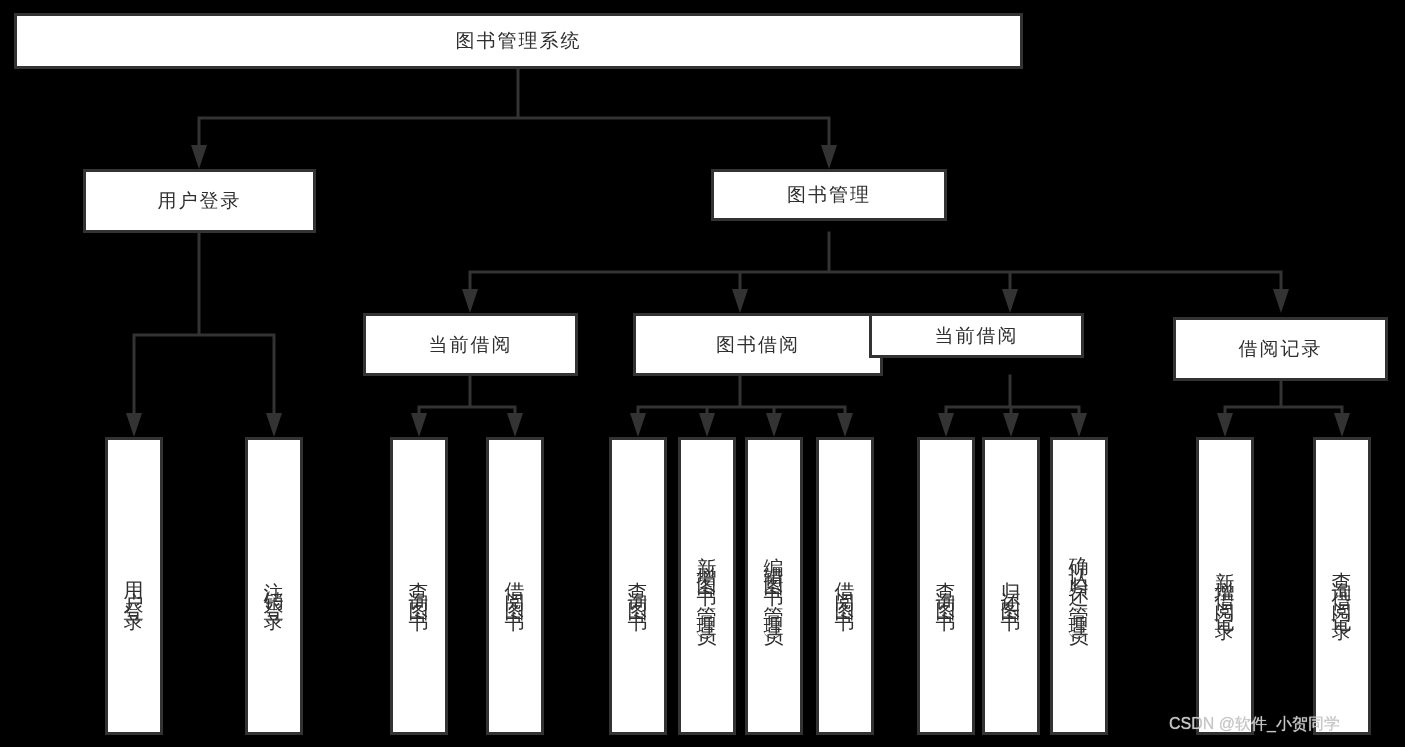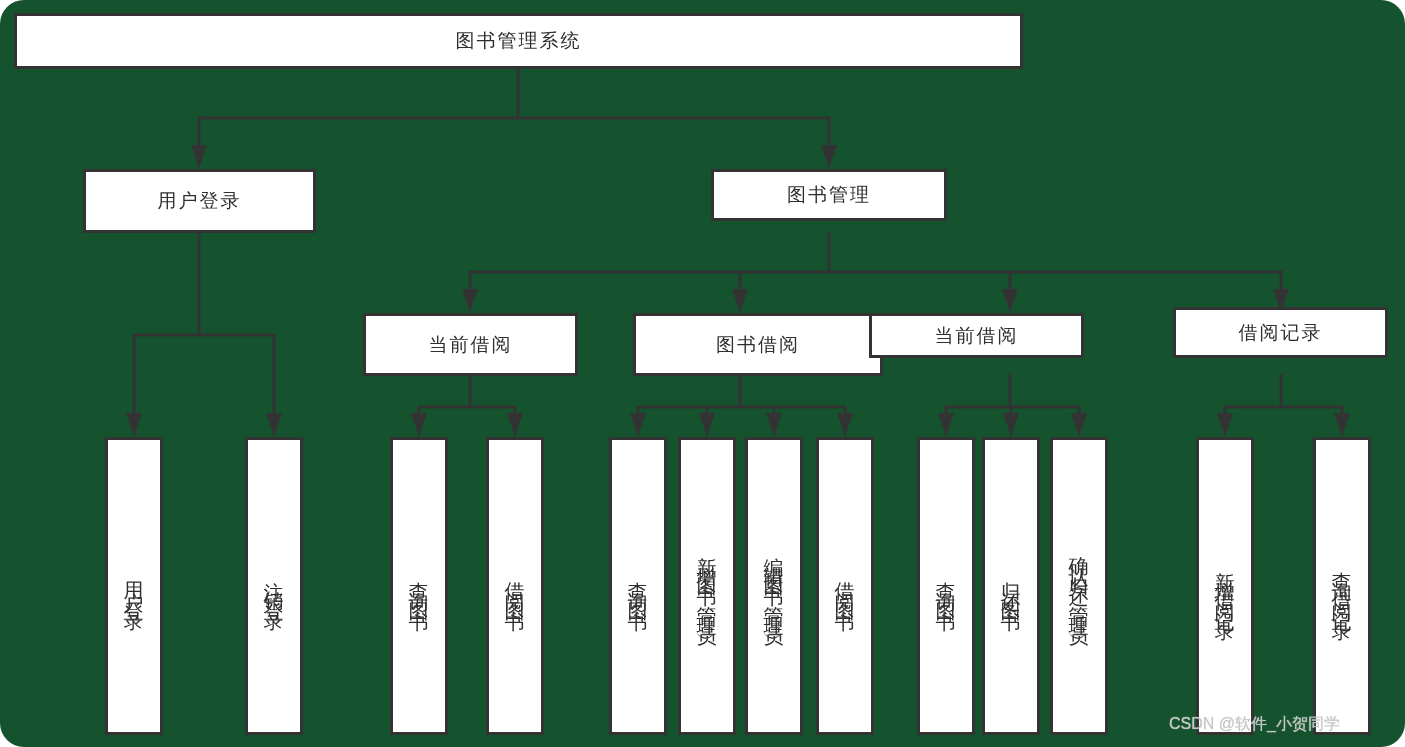--- a/index.html
+++ b/index.html
@@ -1,20 +1,20 @@
 <!DOCTYPE html>
 <html><head>
 <meta charset="utf-8">
 <style>
   html,body{margin:0;padding:0;}
   body{
     width:1405px;height:747px;background:#ffffff;overflow:hidden;
     font-family:"Liberation Sans","DejaVu Sans",sans-serif;
   }
-  #canvas{position:relative;width:1405px;height:747px;background:#14532d;border-radius:24px;}
+  #canvas{position:relative;width:1405px;height:747px;background:#000000;}
   #connectors{position:absolute;left:0;top:0;z-index:1;}
   .node{
     position:absolute;z-index:2;background:#ffffff;
     border:3px solid #333333;box-sizing:border-box;
     display:flex;align-items:center;justify-content:center;
     color:#2f2f2f;
   }
   .hbox .label{font-size:19px;letter-spacing:2px;white-space:nowrap;}
   .vbox .label{
     writing-mode:vertical-rl;
@@ -80,21 +80,21 @@
 
   <div class="node hbox" style="left:363px;top:313px;width:215px;height:63px;">
     <span class="label">当前借阅</span>
   </div>
   <div class="node hbox" style="left:633px;top:313px;width:250px;height:63px;">
     <span class="label">图书借阅</span>
   </div>
   <div class="node hbox" style="left:869px;top:313px;width:215px;height:45px;">
     <span class="label">当前借阅</span>
   </div>
-  <div class="node hbox" style="left:1173px;top:307px;width:215px;height:51px;">
+  <div class="node hbox" style="left:1173px;top:317px;width:215px;height:64px;">
     <span class="label">借阅记录</span>
   </div>
 
   <div class="node vbox" style="left:105px;top:437px;width:58px;height:298px;">
     <span class="label">用户登录</span>
   </div>
   <div class="node vbox" style="left:245px;top:437px;width:58px;height:298px;">
     <span class="label">注销登录</span>
   </div>
 

